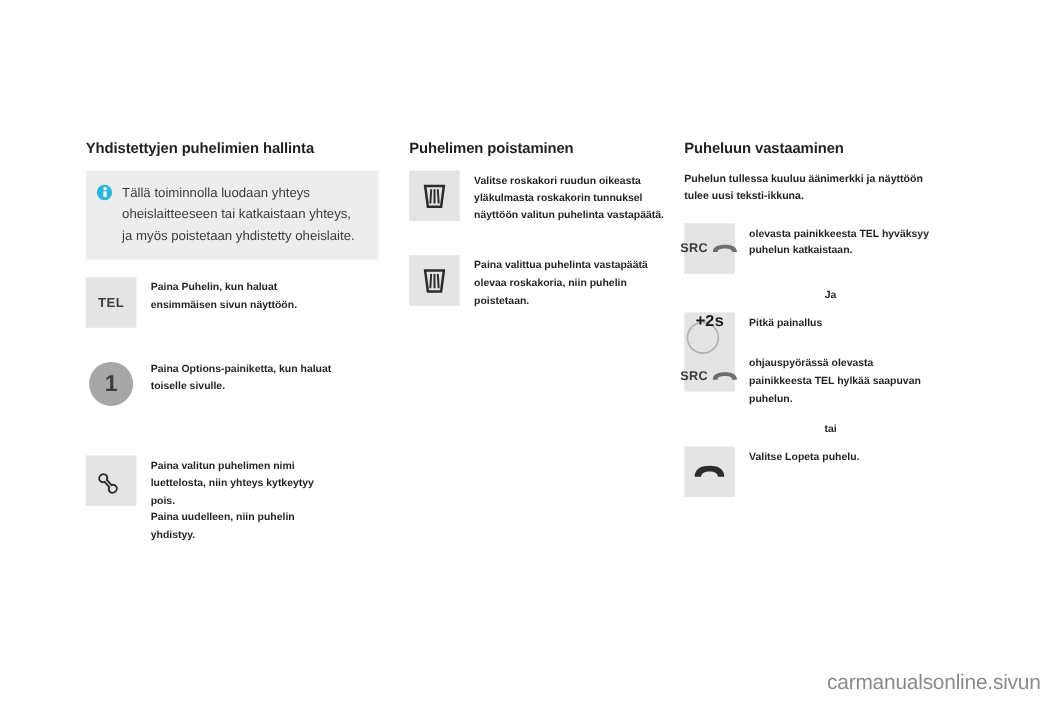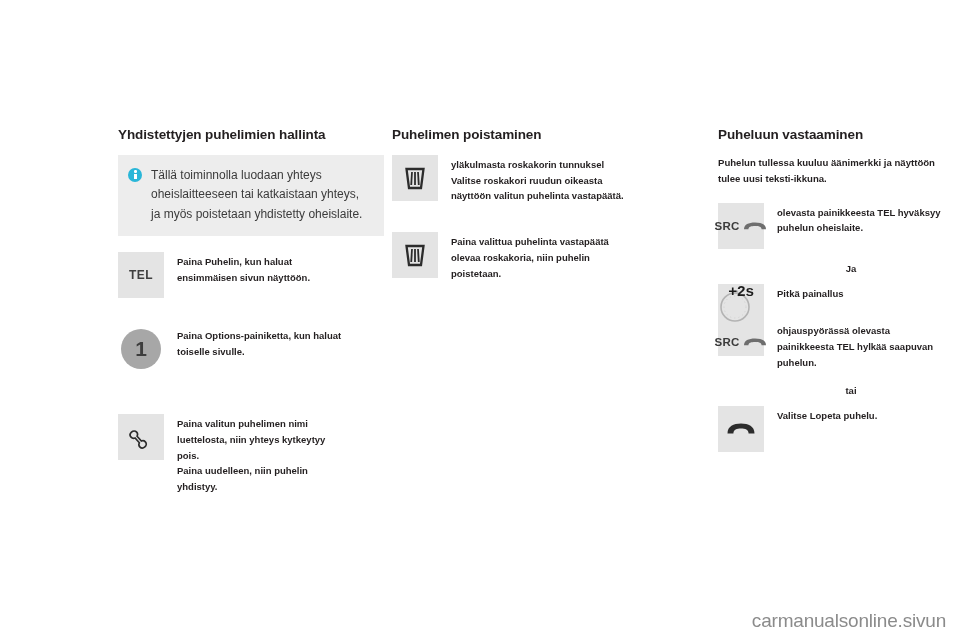--- a/index.html
+++ b/index.html
@@ -9,24 +9,24 @@
     font-family: "Liberation Sans", sans-serif;
     overflow: hidden;
   }
   .page {
     position: relative;
     width: 960px; height: 640px;
     background: #ffffff;
   }
 
   
-  .col { position: absolute; top: 128px; width: 266px; margin-left: 40px; }
+  .col { position: absolute; top: 128px; width: 266px; }
   .col-1 { left: 78px; }
-  .col-2 { left: 352px; }
-  .col-3 { left: 678px; }
+  .col-2 { left: 372px; }
+  .col-3 { left: 622px; }
 
   .col-title {
     font-size: 13.5px;
     font-weight: bold;
     color: #231f20;
     letter-spacing: -0.1px;
     margin-bottom: 12px;
     line-height: 1.1;
   }
 
@@ -251,22 +251,22 @@
     <div class="row">
       <div class="icon-cell">
         <svg width="24" height="26" viewBox="0 0 24 26" aria-hidden="true">
           <path d="M3.5 4 L20.5 4 L18 23 L6 23 Z" fill="none" stroke="#2c2c2c" stroke-width="2.3"></path>
           <path d="M9 7 L8.2 20" stroke="#2c2c2c" stroke-width="1.8"></path>
           <path d="M12 7 L12 20" stroke="#2c2c2c" stroke-width="1.8"></path>
           <path d="M15 7 L15.8 20" stroke="#2c2c2c" stroke-width="1.8"></path>
         </svg>
       </div>
       <div class="row-text">
+        <div>Valitse roskakori ruudun oikeasta</div>
         <div>yläkulmasta roskakorin tunnuksel</div>
-        <div>Valitse roskakori ruudun oikeasta</div>
         <div>näyttöön valitun puhelinta vastapäätä.</div>
       </div>
     </div>
 
     <div class="spacer-14"></div>
 
     <div class="row">
       <div class="icon-cell">
         <svg width="24" height="26" viewBox="0 0 24 26" aria-hidden="true">
           <path d="M3.5 4 L20.5 4 L18 23 L6 23 Z" fill="none" stroke="#2c2c2c" stroke-width="2.3"></path>
@@ -296,21 +296,21 @@
         <span class="src-box">
           <span class="src-text">SRC</span>
           <svg width="26" height="10" viewBox="0 0 26 10" aria-hidden="true">
             <path d="M2 8.2 C2 3.4 6.5 1.4 13 1.4 C19.5 1.4 24 3.4 24 8.2
                      L19.6 8.2 C19.6 5.6 16.8 4.9 13 4.9 C9.2 4.9 6.4 5.6 6.4 8.2 Z" fill="#6e6e6e"></path>
           </svg>
         </span>
       </div>
       <div class="row-text">
         <div>olevasta painikkeesta TEL hyväksyy</div>
-        <div>puhelun oheislaite.</div>
+        <div>puhelun katkaistaan.</div>
       </div>
     </div>
 
     <div class="conj">Ja</div>
 
     <div class="row">
       <div class="icon-stack">
         <div class="plus2s-wrap">
           <svg width="46" height="46" viewBox="0 0 46 46" style="position:absolute;left:0;top:0;" aria-hidden="true">
             <circle cx="26" cy="23" r="14" fill="none" stroke="#b3b3b3" stroke-width="1.6"></circle>

